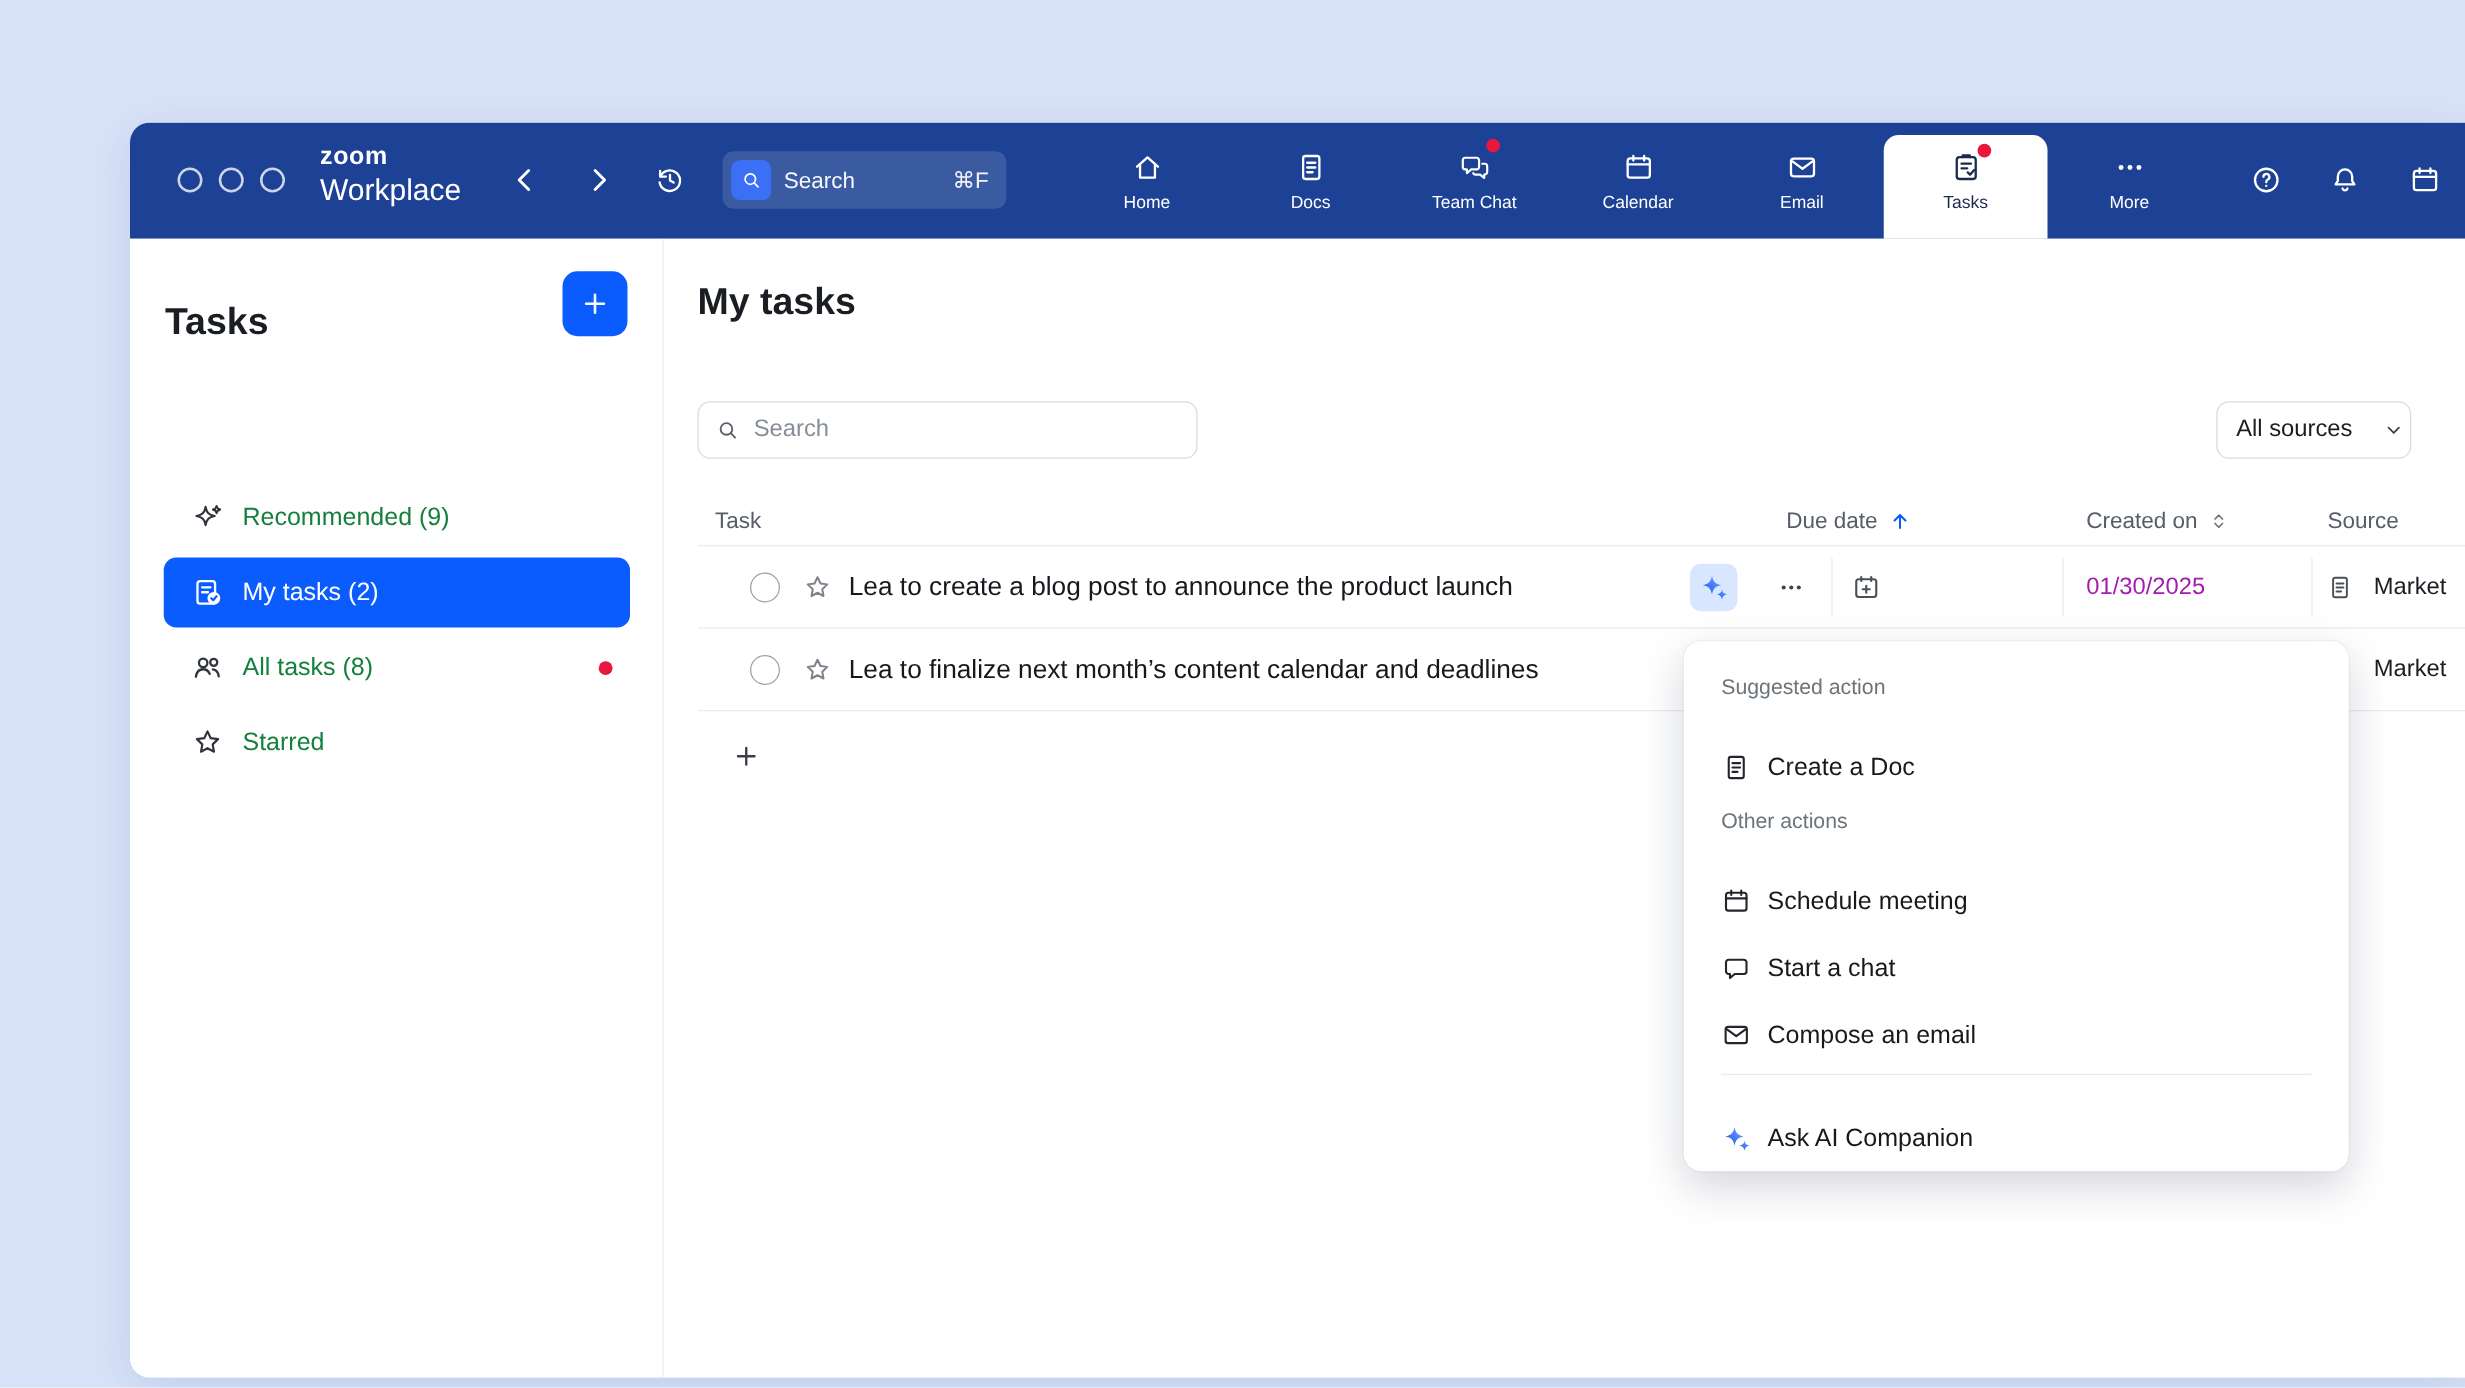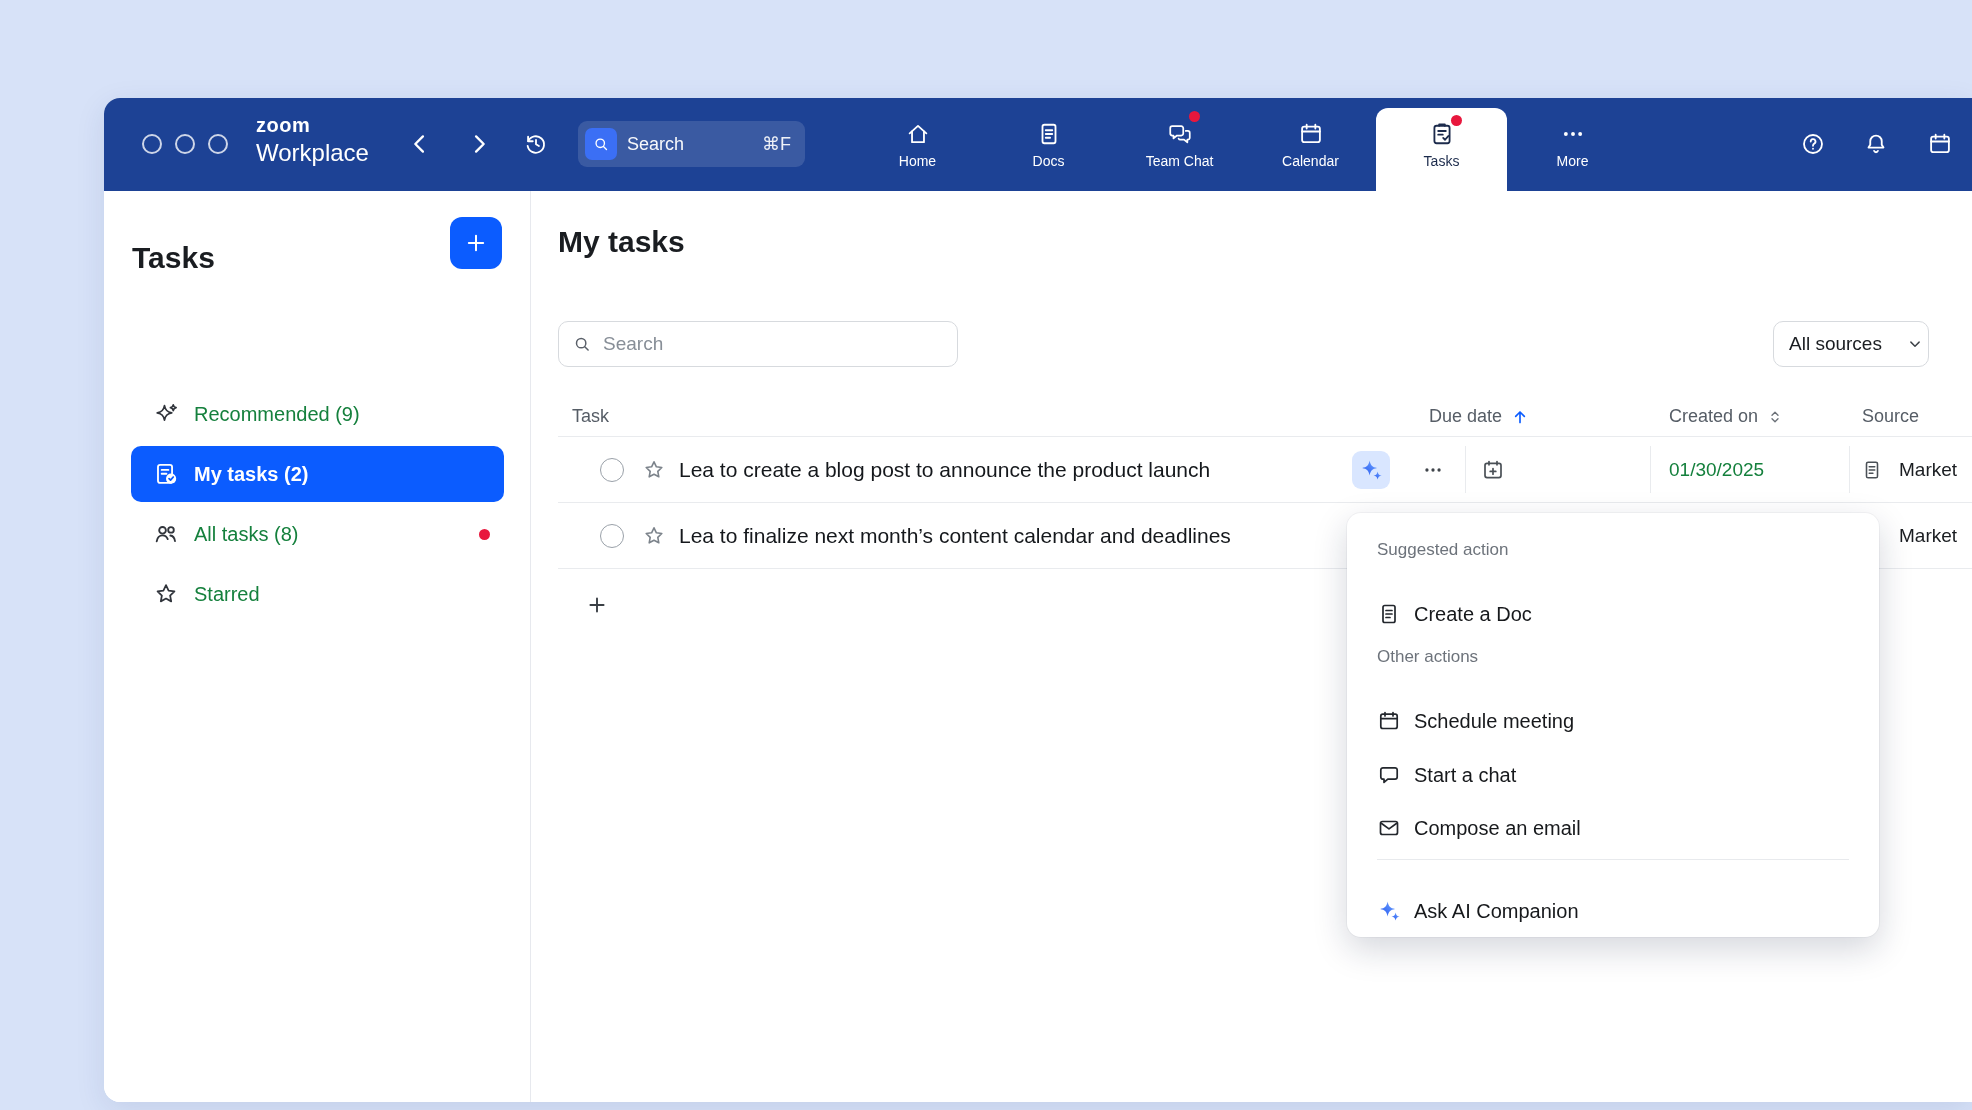--- a/index.html
+++ b/index.html
@@ -56,21 +56,21 @@
     position:absolute;left:346px;top:26px;width:52px;height:52px;border:none;border-radius:12px;
     background:#0b5cff;color:#fff;cursor:pointer;display:flex;align-items:center;justify-content:center;
   }
   .sb-item{
     position:absolute;left:27px;width:373px;height:56px;border-radius:10px;
     display:flex;align-items:center;padding-left:22px;gap:15px;cursor:pointer;
     color:#30343b;
   }
   .sb-item .sb-label{font-size:20px;color:#15803d}
   .sb-item.selected{background:#0b5cff;color:#fff}
-  .sb-item.selected .sb-label{color:#fff;font-weight:700}
+  .sb-item.selected .sb-label{color:#fff;font-weight:400}
   .sb-dot{position:absolute;right:14px;top:50%;margin-top:-5px;width:11px;height:11px;border-radius:50%;background:#e8173d}
 
   
   .main{position:absolute;left:427px;top:93px;right:0;bottom:0;background:#fff}
   .main-title{position:absolute;left:27px;top:36px;font-size:30px;font-weight:700;line-height:1}
   .main-search{
     position:absolute;left:27px;top:130px;width:400px;height:46px;border:1px solid #d7dade;border-radius:10px;
     padding:0 14px 0 44px;font-size:19px;font-family:inherit;color:#1a1d21;outline:none;background:#fff;
   }
   .main-search::placeholder{color:#878e97}
@@ -89,21 +89,21 @@
   .row-check{position:absolute;left:42px;top:21px;width:24px;height:24px;border:1.8px solid #9aa1a9;border-radius:50%;background:#fff;cursor:pointer}
   .row-star{position:absolute;left:84px;top:21px;color:#7c838b;cursor:pointer}
   .row-task{position:absolute;left:121px;top:0;height:66px;display:flex;align-items:center;font-size:21px;color:#15181c}
   .ai-chip{
     position:absolute;left:794px;top:14px;width:38px;height:38px;border:none;border-radius:9px;
     background:#d9e6ff;cursor:pointer;display:flex;align-items:center;justify-content:center;
   }
   .dots-btn{position:absolute;left:856px;top:14px;width:38px;height:38px;border:none;border-radius:9px;background:none;color:#3f444a;cursor:pointer;display:flex;align-items:center;justify-content:center}
   .cell-div{position:absolute;top:9px;bottom:9px;width:1px;background:#e9ebee}
   .due-ico{position:absolute;left:923px;top:21px;color:#4a5056;cursor:pointer}
-  .row-created{position:absolute;left:1111px;top:0;height:66px;display:flex;align-items:center;font-size:19px;color:#15803d}
+  .row-created{position:absolute;left:1111px;top:0;height:66px;display:flex;align-items:center;font-size:19px;color:#a21caf}
   .src-ico{position:absolute;left:1303px;top:22px;color:#4a5056}
   .row-source{position:absolute;left:1341px;top:0;height:66px;display:flex;align-items:center;font-size:19px;color:#1a1d21;white-space:nowrap}
   .add-task{position:absolute;left:21px;top:191px;width:36px;height:36px;border:none;background:none;color:#3a3f45;cursor:pointer;display:flex;align-items:center;justify-content:center}
 
   
   .popup{
     position:absolute;left:816px;top:322px;width:532px;height:424px;background:#fff;border-radius:14px;
     box-shadow:0 12px 34px rgba(15,25,60,.18),0 0 0 1px rgba(20,30,60,.04);z-index:20;
   }
   .pp-label{position:absolute;left:30px;height:24px;display:flex;align-items:center;font-size:17px;color:#6d737b}
@@ -275,20 +275,26 @@
             <use href="#i-chat2"></use>
           </svg>
         <span class="nav-label">Team Chat</span>
       </div>
       <div class="nav-item">
         <svg class="ic26">
             <use href="#i-calendar"></use>
           </svg>
         <span class="nav-label">Calendar</span>
       </div>
+      <div class="nav-item">
+        <svg class="ic26">
+            <use href="#i-mail"></use>
+          </svg>
+        <span class="nav-label">Email</span>
+      </div>
       <div class="nav-item active">
         <span class="nav-badge"></span>
         <svg class="ic26">
             <use href="#i-tasks"></use>
           </svg>
         <span class="nav-label">Tasks</span>
       </div>
       <div class="nav-item">
         <svg class="ic26">
             <use href="#i-more"></use>

